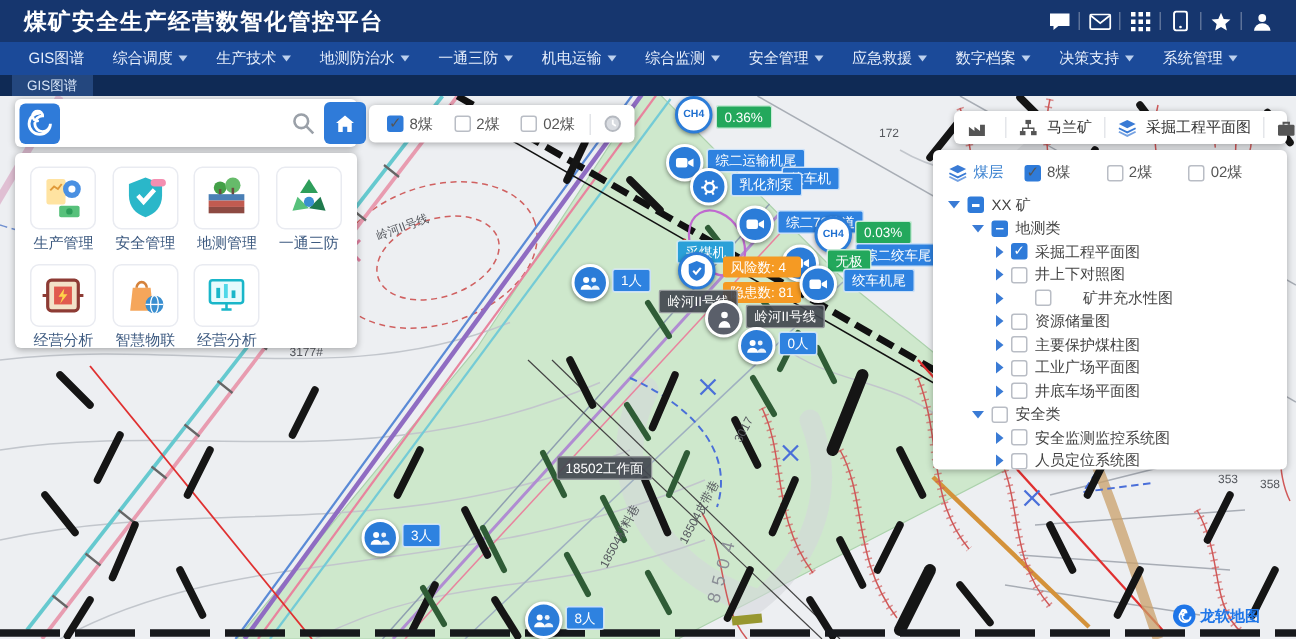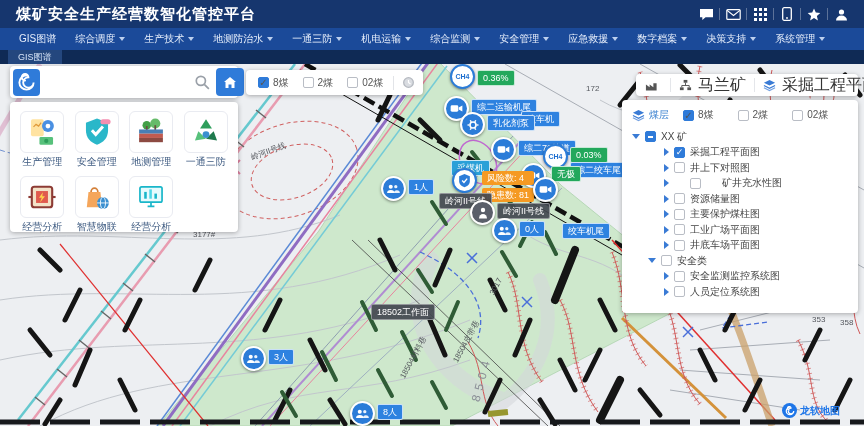--- a/index.html
+++ b/index.html
@@ -59,21 +59,21 @@
   .seam-opt span{font-size:10px;color:#555;margin-left:4px;}
   .cb{width:11px;height:11px;border:1px solid #b9bdc5;border-radius:2px;background:#fff;display:flex;
       align-items:center;justify-content:center;font-size:9px;color:#fff;flex:none;box-sizing:border-box;}
   .cb.on{background:#2f7bd9;border-color:#2f7bd9;}
   .cb.ind{background:#2f7bd9;border-color:#2f7bd9;}
   .cb.ind::after{content:"";width:5px;height:1.5px;background:#fff;display:block;}
   .vdiv{width:1px;height:14px;background:#e2e4e8;margin-right:8px;}
   
   .rheader{position:absolute;left:636px;top:74px;width:222px;height:22px;background:#fff;border-radius:4px;
            box-shadow:0 1px 4px rgba(0,0,0,.3);display:flex;align-items:center;z-index:20;}
-  .rseg{display:flex;align-items:center;justify-content:space-between;font-size:16px;color:#333;cursor:pointer;
+  .rseg{display:flex;align-items:center;justify-content:space-between;font-size:10px;color:#333;cursor:pointer;
         padding:0 8px;height:14px;white-space:nowrap;}
   .rseg+.rseg{border-left:1px solid #e4e6ea;}
   .rseg svg{margin-right:3px;flex:none;}
   .rpanel{position:absolute;left:622px;top:100px;width:236px;height:213px;background:#fff;border-radius:4px;
           box-shadow:0 1px 5px rgba(0,0,0,.3);z-index:20;padding:8px 10px;box-sizing:border-box;overflow:hidden;}
   .seamrow{display:flex;align-items:center;}
   .seamrow .lbl{color:#3b82d0;font-size:10px;margin:0 10px 0 4px;}
   .tree{margin-top:7px;}
   .trow{display:flex;align-items:center;height:15.5px;cursor:pointer;}
   .arr{width:0;height:0;margin-right:5px;flex:none;}
@@ -582,20 +582,25 @@
           <span>02煤</span>
         </div>
       </span>
   </div>
   <div class="tree">
       <div class="trow" style="padding-left: 0px;">
         <span class="arr down"></span>
         <span class="cb ind"></span>
         <span class="txt">XX 矿</span>
       </div>
+      <div class="trow" style="padding-left: 16px;">
+        <span class="arr down"></span>
+        <span class="cb ind"></span>
+        <span class="txt">地测类</span>
+      </div>
       <div class="trow" style="padding-left: 32px;">
         <span class="arr right"></span>
         <span class="cb on">✓</span>
         <span class="txt">采掘工程平面图</span>
       </div>
       <div class="trow" style="padding-left: 32px;">
         <span class="arr right"></span>
         <span class="cb"></span>
         <span class="txt">井上下对照图</span>
       </div>
@@ -719,21 +724,21 @@
         <svg width="13" height="15" viewBox="0 0 12 14">
           <path d="M6,1 L11,3 V7.5 C11,10.5 8.8,12.5 6,13.2 C3.2,12.5 1,10.5 1,7.5 V3 Z" fill="#2b7cd8"></path>
           <path d="M3.8,7 L5.5,8.8 L8.5,5.2" stroke="#fff" stroke-width="1.3" fill="none"></path>
         </svg>
       </div>
       <div style="margin-left: 3px;">
         <span class="mk-label orange">风险数: 4</span>
         <span class="mk-label orange">隐患数: 81</span>
       </div>
     </div>
-    <div class="mk" style="left: 560px; top: 176px; margin-top: 44px;">
+    <div class="mk" style="left: 560px; top: 176px;">
       <span class="mk-label">绞车机尾</span>
     </div>
     <div class="mk" style="left: 533px; top: 177px;">
       <div class="mk-circle">
         <svg width="13" height="9" viewBox="0 0 14 10">
           <rect x="0.5" y="1.5" width="8.5" height="7" rx="1.5" fill="#fff"></rect>
           <path d="M9.5,4 L13.5,1.8 v6.4 L9.5,6 z" fill="#fff"></path>
         </svg>
       </div>
     </div>

